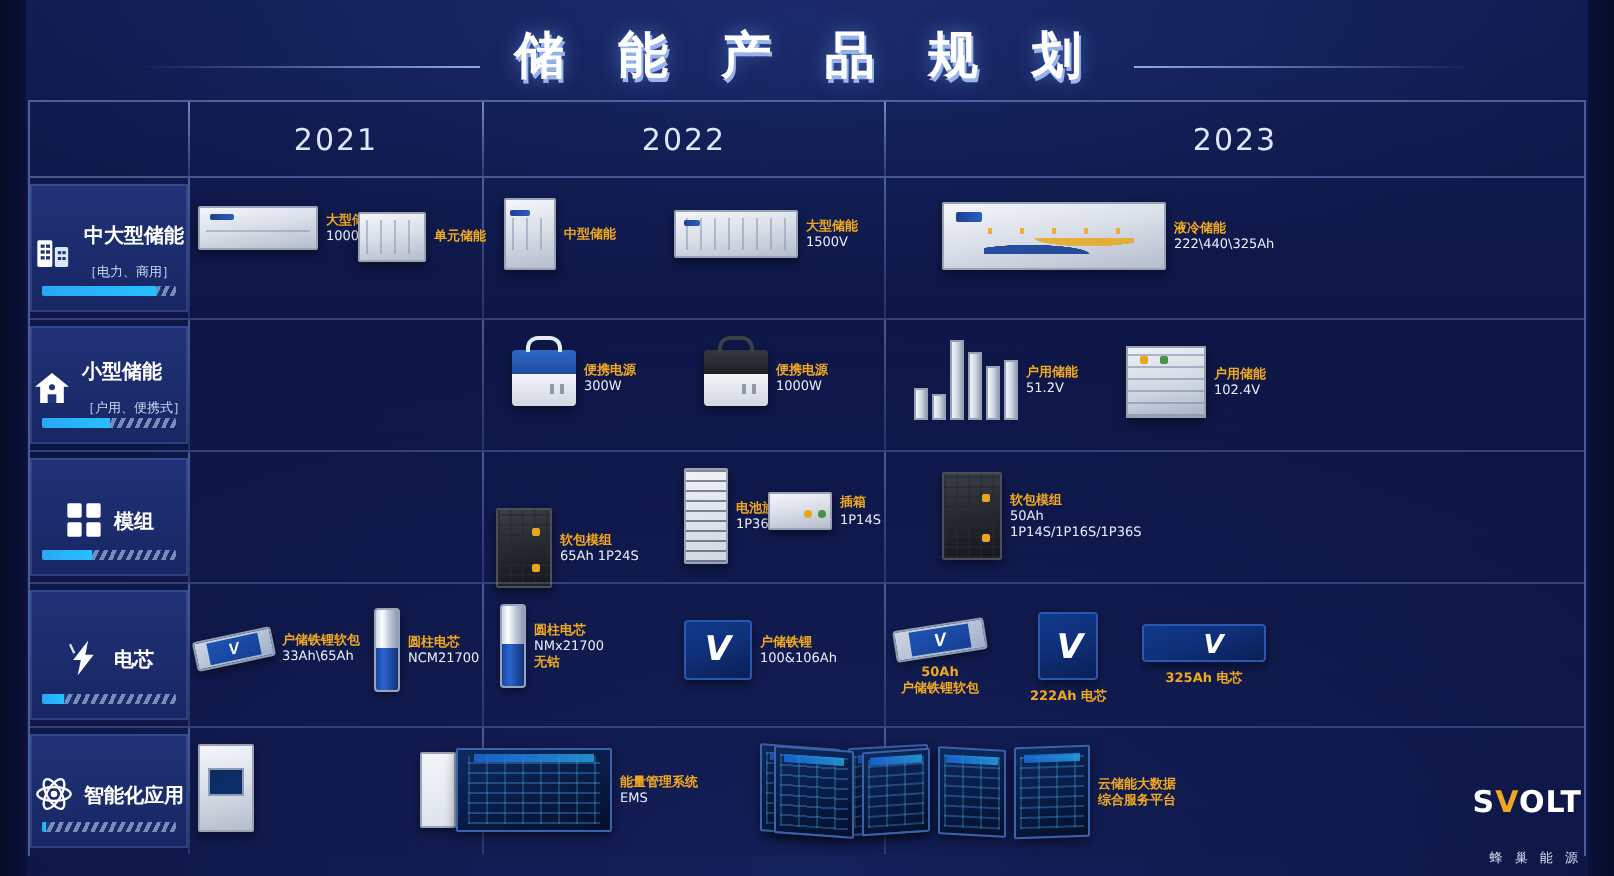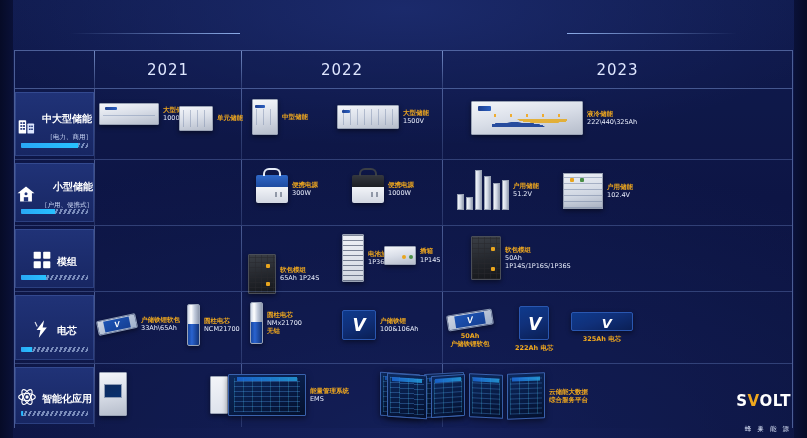--- a/index.html
+++ b/index.html
@@ -75,21 +75,21 @@
   .label-cell {
     width: 79px; flex: none; position: relative;
     padding: 7px 5px 0 5px;
     background: linear-gradient(180deg, rgba(33,52,122,.95) 0%, rgba(24,39,100,.95) 100%);
     box-shadow: inset 0 0 0 1px rgba(120,155,230,.22);
     display: flex; flex-direction: column; align-items: center; justify-content: center;
     margin: 3px 0;
   }
   .label-row-inner { display: flex; align-items: center; gap: 5px; padding-bottom: 4px; }
   .lbl-ico { width: 20px; height: 20px; flex: none; color: #ffffff; display:block; }
-  .lbl-text { text-align: right; line-height: 1.05; }
+  .lbl-text { text-align: left; line-height: 1.05; }
   .lbl-main {
     font-size: 10px; font-weight: bold; color: #ffffff; white-space: nowrap;
     font-family: "DejaVu Sans", sans-serif;
   }
   .lbl-sub {
     font-size: 6.5px; color: #cdd9f7; white-space: nowrap; margin-top: 2px;
     font-family: "DejaVu Sans", sans-serif;
   }
   .bar {
     position: absolute; left: 6px; right: 6px; bottom: 8px; height: 5px;
@@ -271,20 +271,21 @@
   }
 </style>
 </head>
 <body>
 
 <div class="edge-l"></div>
 <div class="edge-r"></div>
 
 <div class="title-wrap">
   <div class="title-rule left"></div>
+  <div class="title">储 能 产 品 规 划</div>
   <div class="title-rule right"></div>
 </div>
 
 <div class="table">
 
   <div class="head">
     <div class="cell col-label"></div>
     <div class="vline"></div>
     <div class="cell col-y1">2021</div>
     <div class="vline"></div>

